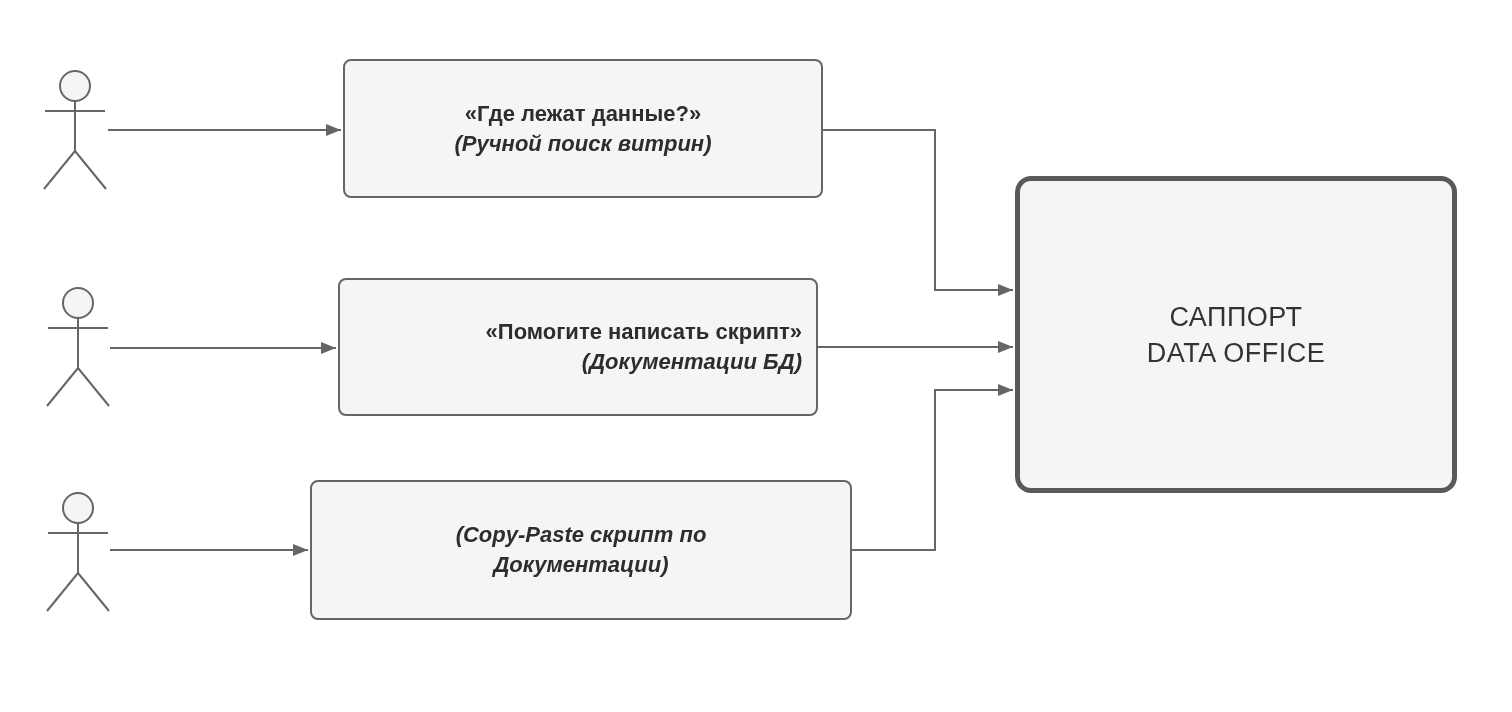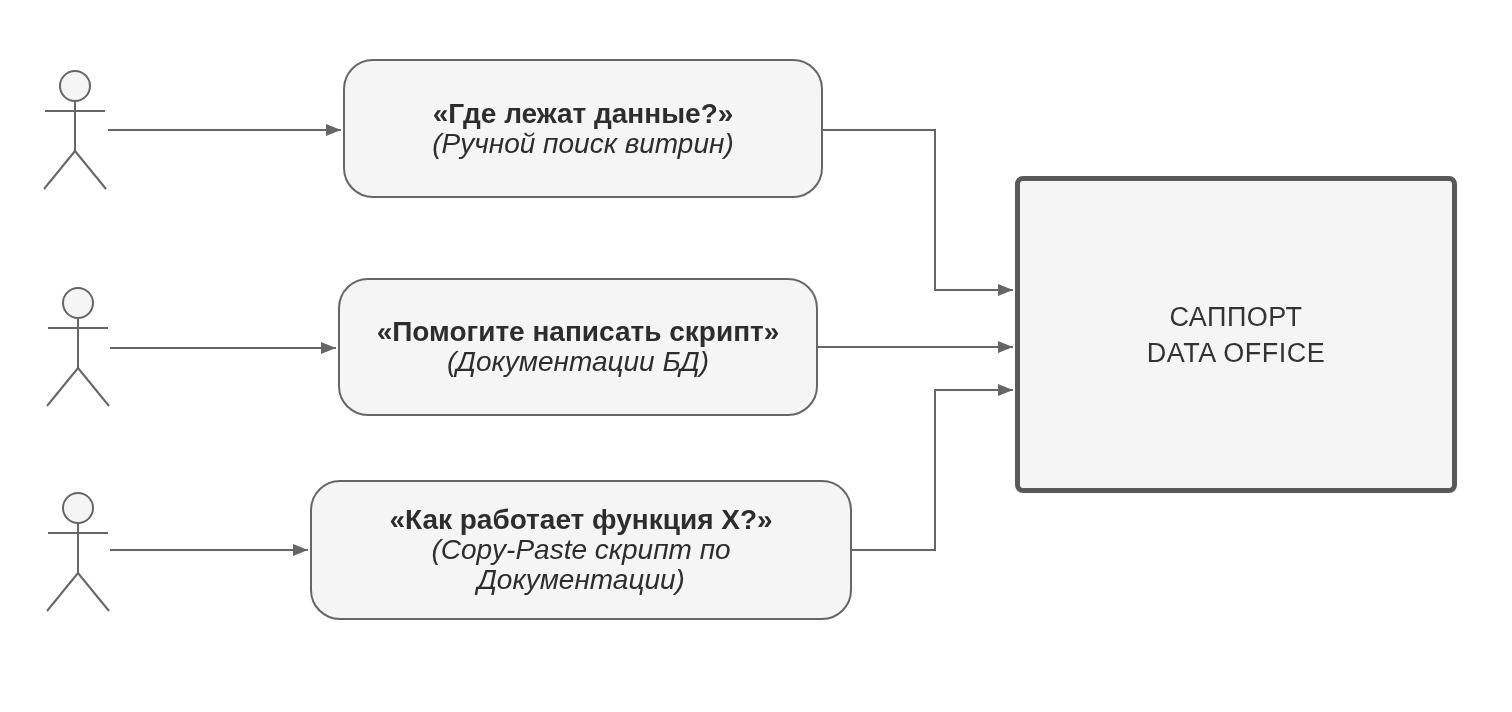--- a/index.html
+++ b/index.html
@@ -41,40 +41,40 @@
   .actor-head{
     fill:var(--node-fill);
     stroke:var(--wire);
     stroke-width:2;
   }
   .arrowhead{ fill:var(--wire); stroke:none; }
   .node{
     position:absolute;
     background:var(--node-fill);
     border:2px solid var(--node-stroke);
-    border-radius:30px;
+    border-radius:8px;
     display:flex;
     flex-direction:column;
     align-items:center;
     justify-content:center;
     text-align:center;
     color:var(--text);
-    font-size:28px;
+    font-size:22px;
     line-height:30px;
     padding:8px 14px;
   }
   .node .q-title{ font-weight:700; white-space:pre-line; }
-  .node .q-sub{ font-weight:400; font-style:italic; white-space:pre-line; }
+  .node .q-sub{ font-weight:700; font-style:italic; white-space:pre-line; }
   .node.q1{ left:343px; top:59px;  width:480px; height:139px; }
-  .node.q2{ left:338px; top:278px; width:480px; height:138px; }
+  .node.q2{ left:338px; top:278px; width:480px; height:138px;align-items:flex-end; }
   .node.q3{ left:310px; top:480px; width:542px; height:140px; }
   .node.support{
     left:1015px; top:176px; width:442px; height:317px;
     border:5px solid var(--support-stroke);
-    border-radius:8px;
+    border-radius:16px;
     color:var(--support-text);
     font-size:27px;
     line-height:36px;
     letter-spacing:0.5px;
   }
   .node.support .s-title{ font-weight:400; white-space:pre-line; }
 </style>
 </head>
 <body>
 
@@ -117,21 +117,20 @@
     <div class="q-title">«Где лежат данные?»</div>
     <div class="q-sub">(Ручной поиск витрин)</div>
   </div>
 
   <div class="node q2">
     <div class="q-title">«Помогите написать скрипт»</div>
     <div class="q-sub">(Документации БД)</div>
   </div>
 
   <div class="node q3">
-    <div class="q-title">«Как работает функция X?»</div>
     <div class="q-sub">(Copy-Paste скрипт по
 Документации)</div>
   </div>
 
   <div class="node support">
     <div class="s-title">САППОРТ
 DATA OFFICE</div>
   </div>
 
 </div>

